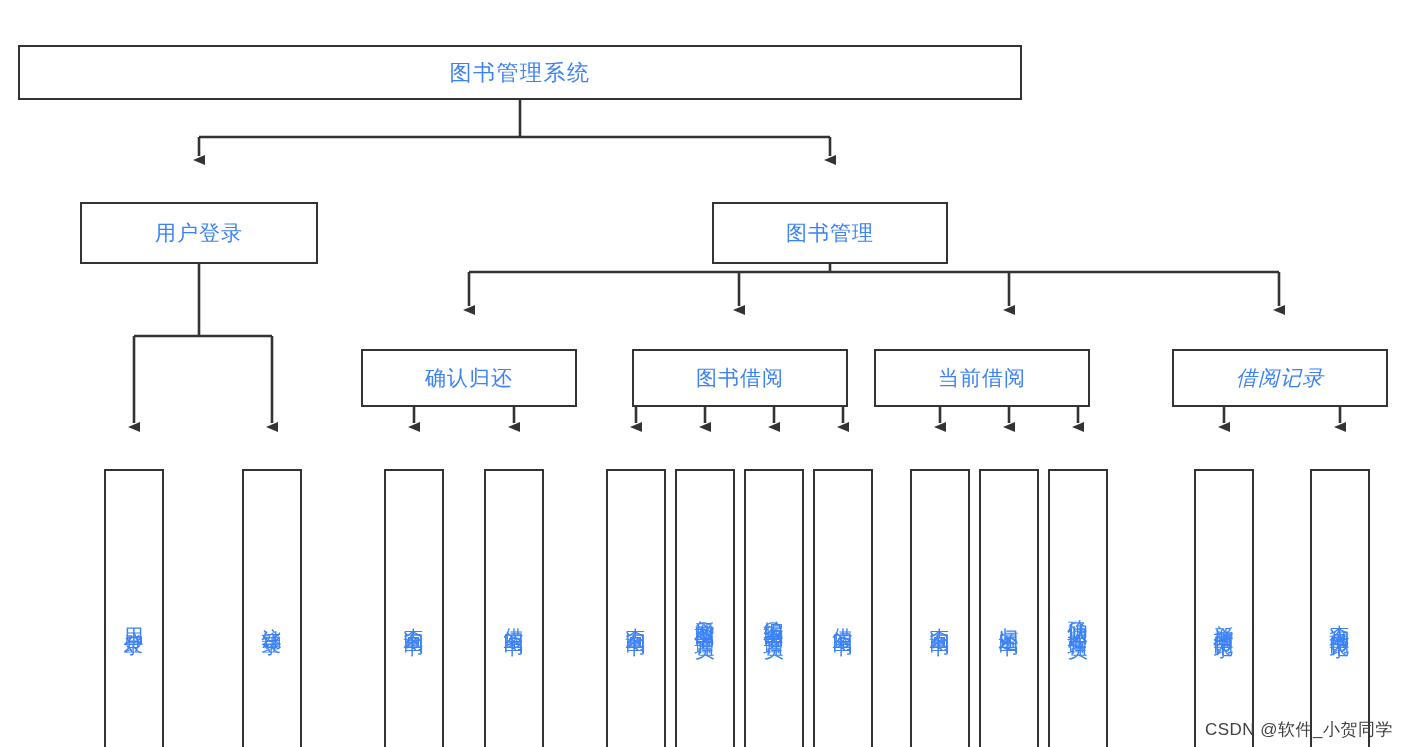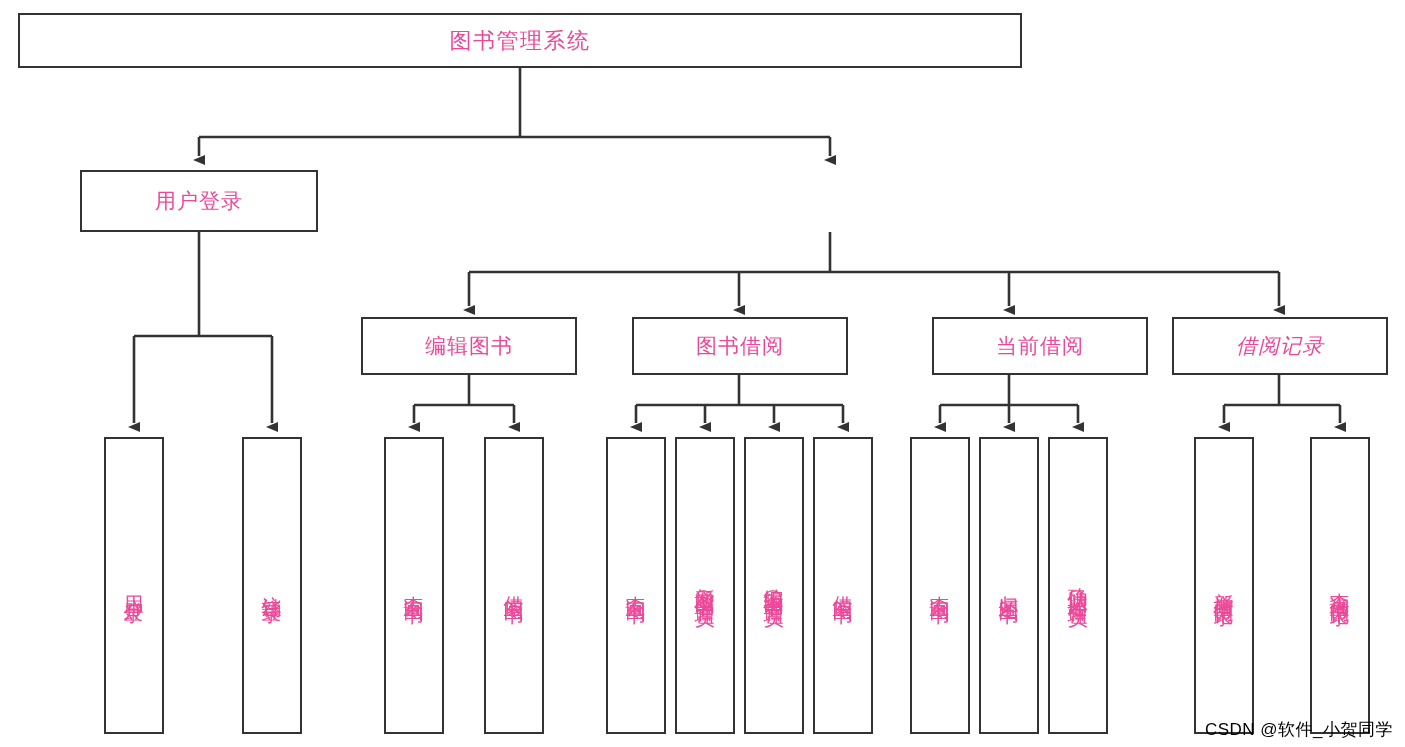--- a/index.html
+++ b/index.html
@@ -23,22 +23,23 @@
     pointer-events:none;
   }
   .node{
     position:absolute;
     box-sizing:border-box;
     border:2.4px solid #333333;
     background:#ffffff;
     display:flex;
     align-items:center;
     justify-content:center;
-    color:#ec4899;
+    color:#3b82f6;
     z-index:2;
+    margin-top:32px;
   }
   .node.horiz{
     font-size:21px;
     letter-spacing:1px;
     line-height:1.2;
   }
   .node.root{
     font-size:22px;
     letter-spacing:1.5px;
   }
@@ -56,21 +57,21 @@
   }
   .hlabel{
     white-space:nowrap;
     display:block;
   }
   #watermark{
     position:absolute;
     right:12px;
     bottom:6px;
     font-size:17px;
-    color:#000000;
+    color:#404040;
     letter-spacing:0.5px;
     z-index:5;
     white-space:nowrap;
     font-family:"Liberation Sans","DejaVu Sans",sans-serif;
   }
 </style>
 </head>
 <body>
 
 <div id="canvas">
@@ -125,28 +126,31 @@
     </g>
   </svg>
 
   <div class="node root" style="left:18px; top:13px; width:1004px; height:55px;">
     <span class="hlabel">图书管理系统</span>
   </div>
 
   <div class="node horiz" style="left:80px; top:170px; width:238px; height:62px;">
     <span class="hlabel">用户登录</span>
   </div>
+  <div class="node horiz" style="left:712px; top:170px; width:236px; height:62px;">
+    <span class="hlabel">图书管理</span>
+  </div>
 
   <div class="node horiz" style="left:361px; top:317px; width:216px; height:58px;">
-    <span class="hlabel">编辑图书</span>
+    <span class="hlabel">确认归还</span>
   </div>
   <div class="node horiz" style="left:632px; top:317px; width:216px; height:58px;justify-content:center;">
     <span class="hlabel">图书借阅</span>
   </div>
-  <div class="node horiz" style="left:932px; top:317px; width:216px; height:58px;">
+  <div class="node horiz" style="left:874px; top:317px; width:216px; height:58px;">
     <span class="hlabel">当前借阅</span>
   </div>
   <div class="node horiz" style="left:1172px; top:317px; width:216px; height:58px;font-style:italic;">
     <span class="hlabel">借阅记录</span>
   </div>
 
   <div class="node vert" style="left:104px; top:437px; width:60px; height:297px;">
     <span class="vlabel">用户登录</span>
   </div>
   <div class="node vert" style="left:242px; top:437px; width:60px; height:297px;">

